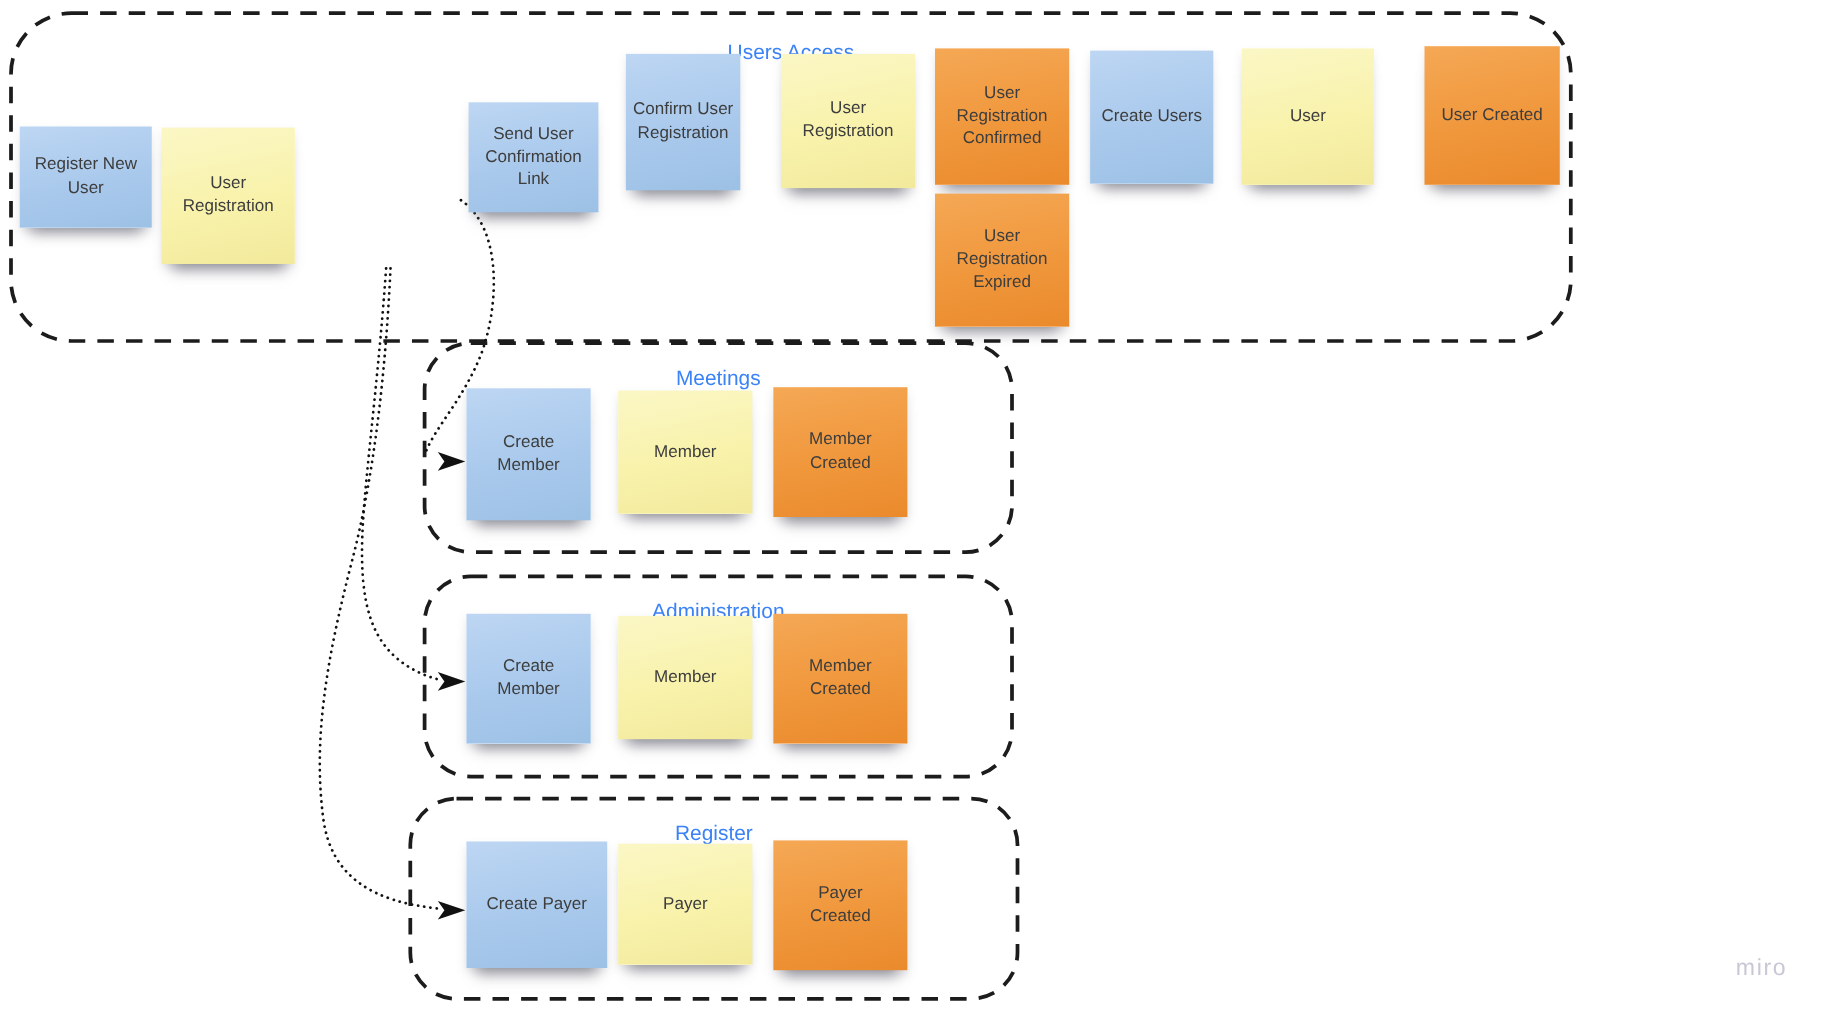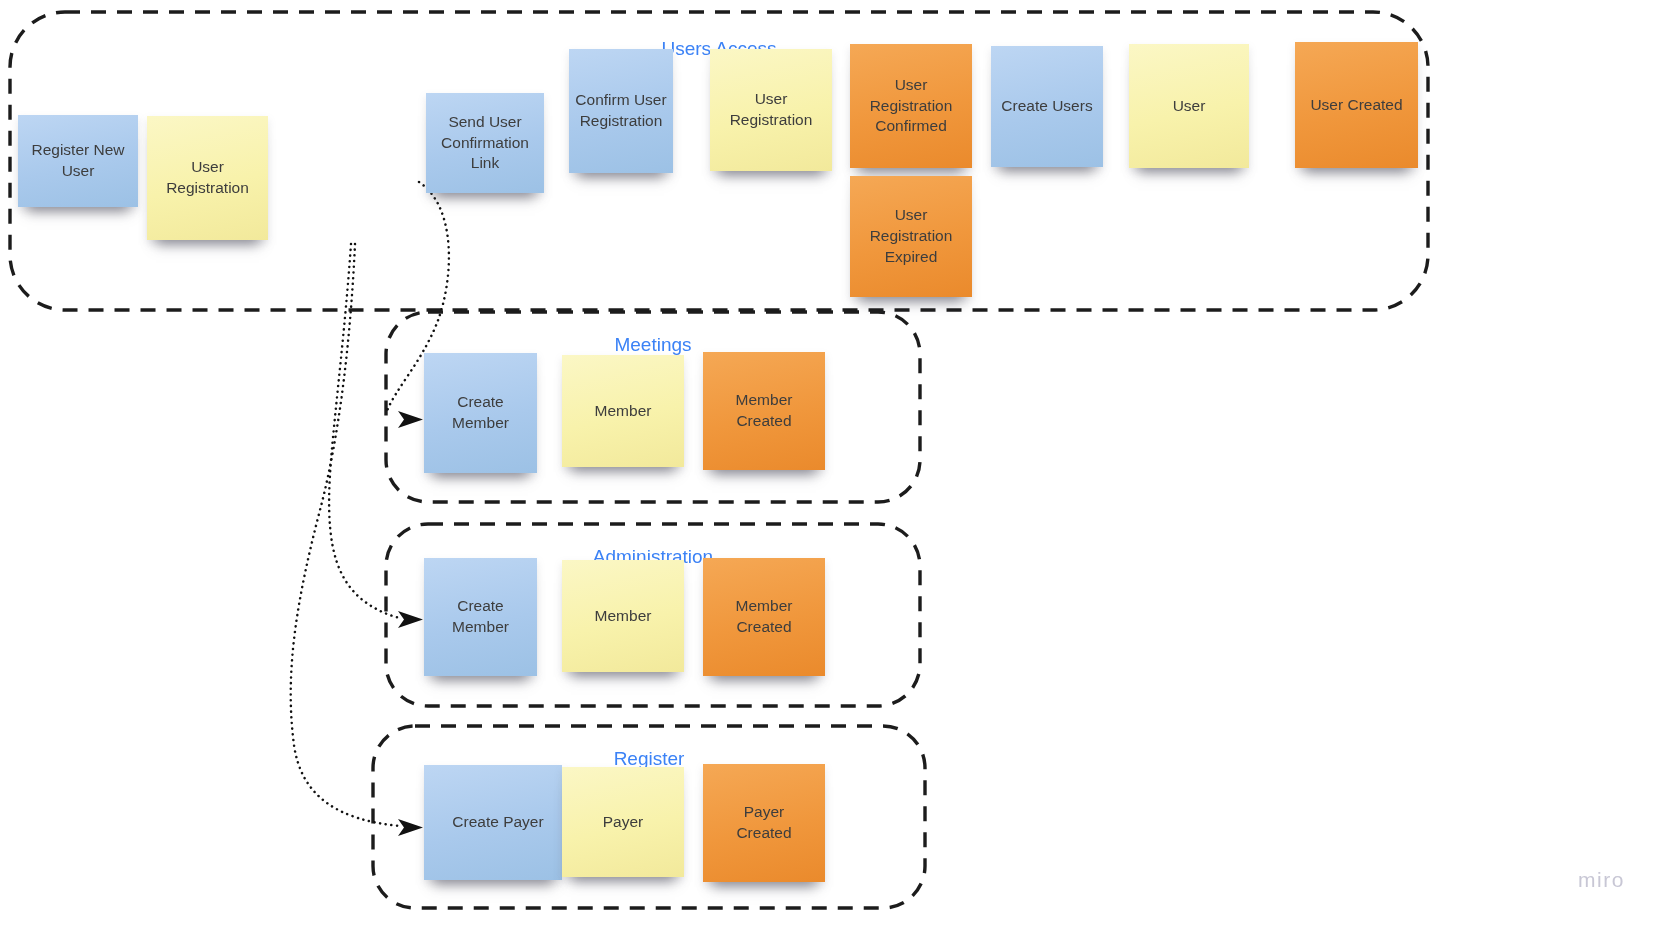--- a/index.html
+++ b/index.html
@@ -109,21 +109,21 @@
 Member</span>
     </div>
     <div class="note" style="left: 562px; top: 560px; width: 122px; height: 112px; color: rgb(61, 61, 61); background: linear-gradient(168deg, rgb(251, 247, 197) 0%, rgb(248, 242, 171) 55%, rgb(242, 233, 155) 100%);">
       <span>Member</span>
     </div>
     <div class="note" style="left: 703px; top: 558px; width: 122px; height: 118px; color: rgb(61, 61, 61); background: linear-gradient(168deg, rgb(245, 168, 85) 0%, rgb(240, 151, 60) 55%, rgb(234, 138, 44) 100%);">
       <span>Member
 Created</span>
     </div>
     <div class="group-title" style="left: 649px; top: 734px;">Register</div>
-    <div class="note" style="left: 424px; top: 765px; width: 128px; height: 115px; color: rgb(61, 61, 61); background: linear-gradient(168deg, rgb(189, 214, 243) 0%, rgb(169, 201, 236) 55%, rgb(156, 193, 229) 100%); padding-left: 10px;">
+    <div class="note" style="left: 424px; top: 765px; width: 128px; height: 115px; color: rgb(61, 61, 61); background: linear-gradient(168deg, rgb(189, 214, 243) 0%, rgb(169, 201, 236) 55%, rgb(156, 193, 229) 100%);">
       <span>Create Payer</span>
     </div>
     <div class="note" style="left: 562px; top: 767px; width: 122px; height: 110px; color: rgb(61, 61, 61); background: linear-gradient(168deg, rgb(251, 247, 197) 0%, rgb(248, 242, 171) 55%, rgb(242, 233, 155) 100%);">
       <span>Payer</span>
     </div>
     <div class="note" style="left: 703px; top: 764px; width: 122px; height: 118px; color: rgb(61, 61, 61); background: linear-gradient(168deg, rgb(245, 168, 85) 0%, rgb(240, 151, 60) 55%, rgb(234, 138, 44) 100%);">
       <span>Payer
 Created</span>
     </div>
   </div>

